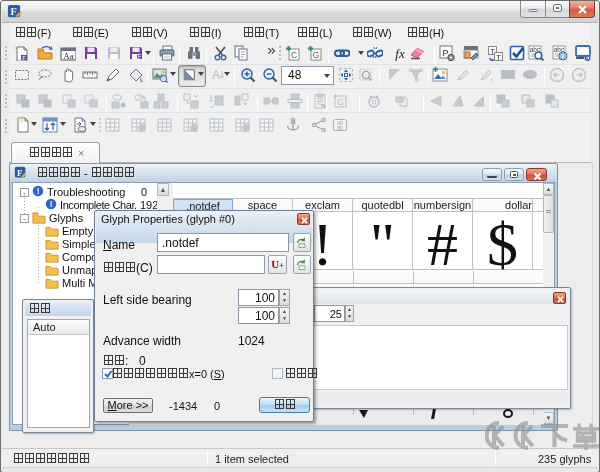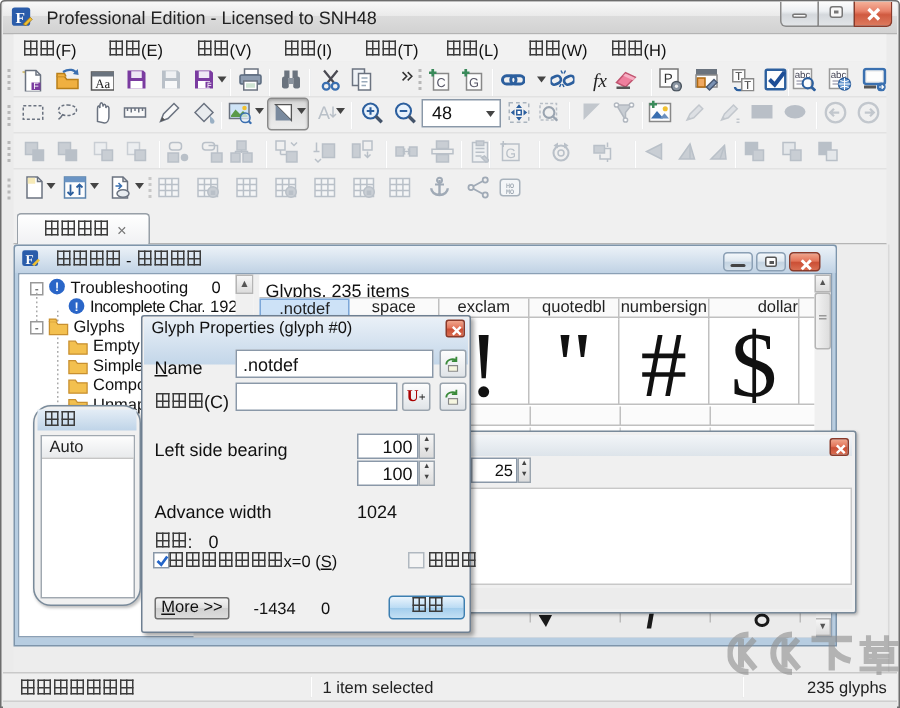--- a/index.html
+++ b/index.html
@@ -15,21 +15,20 @@
 linear-gradient(90deg,#3c3c3c,#3c3c3c) 100% 50%/1px 10px no-repeat}
 </style></head><body>
 <div id="win">
 
 <div style="position:absolute;left:1px;top:0;right:1px;height:22px;background:linear-gradient(#f9f9f9,#eaeaea 45%,#dcdcdc 46%,#d2d2d2);border-radius:3px 3px 0 0;border-bottom:1px solid #b4b4b4"></div>
 <svg class="i" style="left:6px;top:3px;width:15px;height:15px" viewBox="0 0 16 16">
       <rect x="1" y="1" width="13" height="13" rx="2" fill="#2a5caa"></rect>
       <text x="7" y="12" font-size="11" fill="#fff" text-anchor="middle" font-family="Liberation Serif" font-weight="bold">F</text>
       <path d="M9 13l5-5 1.5 1.5L11 14z" fill="#f0c030" stroke="#a07010" stroke-width=".5"></path>
     </svg>
-<div style="position:absolute;left:30px;top:4px;font-size:12px;color:#222">Professional Edition - Licensed to SNH48</div>
 
 <div style="position:absolute;left:519px;top:0;width:26px;height:17px;background:linear-gradient(#fdfdfd,#eceff2 40%,#d4d8dc 55%,#e2e5e8);border:1px solid #8a8a8a;border-top:none;border-radius:0 0 0 4px">
       <div style="position:absolute;left:7px;top:8px;width:10px;height:3px;background:#f8f8f8;border:1px solid #777;border-radius:1.5px"></div>
     </div>
 <div style="position:absolute;left:544px;top:0;width:25px;height:17px;background:linear-gradient(#fdfdfd,#eceff2 40%,#d4d8dc 55%,#e2e5e8);border:1px solid #8a8a8a;border-top:none">
       <div style="position:absolute;left:7px;top:3px;width:9px;height:8px;background:#f8f8f8;border:1px solid #777;border-radius:2px">
         <div style="position:absolute;left:2px;top:2px;width:3px;height:2px;background:#777"></div>
       </div>
     </div>
 <div style="position:absolute;left:568px;top:0;width:26px;height:17px;background:linear-gradient(#f5b29a,#e8826a 40%,#d05a40 55%,#dd7a5e);border:1px solid #8a3a2a;border-top:none;border-radius:0 0 4px 0">
@@ -565,21 +564,20 @@
         <span style="position:absolute;left:49px;top:94px">Multi M</span>
   </div>
 
   <div style="position:absolute;left:148px;top:20px;width:12px;bottom:7px;background:#f0f0f0">
     <div style="position:absolute;left:0;top:0;width:12px;height:13px;background:linear-gradient(#f6f6f6,#dcdcdc);border:1px solid #b5b5b5;font-size:7px;text-align:center;line-height:11px;color:#555">▲</div>
   </div>
 
   <div style="position:absolute;left:160px;top:20px;width:4px;bottom:7px;background:#f0f0f0"></div>
 
   <div style="position:absolute;left:164px;top:20px;right:15px;bottom:7px;background:#fff">
-    <div style="position:absolute;left:4px;top:4px;font-size:12px;color:#111">Glyphs, 235 items</div>
 
     <div style="position:absolute;left:0px;top:15px;right:0;height:14px;font-size:11px;color:#222;border-top:1px solid #c0c0c0;border-bottom:1px solid #c0c0c0;background:#fafafa">
       <div style="position:absolute;left:0px;width:60px;height:14px;background:#cde2f7;border:1px solid #7da7d8;text-align:center">.notdef</div>
       <div style="position:absolute;left:60px;width:60px;height:14px;border-right:1px solid #c0c0c0;text-align:center">space</div>
       <div style="position:absolute;left:120px;width:60px;height:14px;border-right:1px solid #c0c0c0;text-align:center">exclam</div>
       <div style="position:absolute;left:180px;width:60px;height:14px;border-right:1px solid #c0c0c0;text-align:center">quotedbl</div>
       <div style="position:absolute;left:240px;width:60px;height:14px;border-right:1px solid #c0c0c0;text-align:center">numbersign</div>
       <div style="position:absolute;left:300px;width:60px;height:14px;border-right:1px solid #c0c0c0;text-align:right">dollar</div>
     </div>
 
@@ -621,21 +619,21 @@
     <div style="position:absolute;left:224px;top:0;width:1px;height:8px;background:#bbb"></div>
     <div style="position:absolute;left:284px;top:0;width:1px;height:8px;background:#bbb"></div>
     <div style="position:absolute;left:344px;top:0;width:1px;height:8px;background:#bbb"></div>
     <div style="position:absolute;left:404px;top:0;width:1px;height:8px;background:#bbb"></div>
     <div style="position:absolute;left:230px;top:3px;width:9px;height:8px;background:#1a1a1a;clip-path:polygon(0 0,100% 0,55% 100%)"></div>
     <div style="position:absolute;left:303px;top:2px;width:3px;height:10px;background:#1a1a1a;transform:skewX(-10deg)"></div>
     <div style="position:absolute;left:374px;top:2px;width:10px;height:9px;border:2px solid #1a1a1a;border-radius:50%;box-sizing:border-box"></div>
   </div>
 </div>
 
-<div style="position:absolute;left:21px;top:269px;width:72px;height:134px;background:#f0f0f0;border:1px solid #798a9a;border-radius:12px;box-shadow:1px 1px 2px rgba(0,0,0,.25)">
+<div style="position:absolute;left:21px;top:298px;width:72px;height:134px;background:#f0f0f0;border:1px solid #798a9a;border-radius:2px;box-shadow:1px 1px 2px rgba(0,0,0,.25)">
   <div style="position:absolute;left:2px;top:2px;right:2px;height:14px;background:linear-gradient(#e4edf6,#bfd4e8);font-size:11px;color:#111;padding:1px 0 0 4px"><b class="cj"></b><b class="cj"></b></div>
   <div style="position:absolute;left:4px;top:19px;right:3px;bottom:4px;background:#fff;border:1px solid #a0a8b0">
     <div style="position:absolute;left:0;top:0;right:0;height:15px;background:linear-gradient(#fdfdfd,#e8eaec);border-bottom:1px solid #c5c5c5;font-size:11px;color:#222;padding:1px 0 0 5px">Auto</div>
   </div>
 </div>
 
 <div style="position:absolute;left:300px;top:286px;width:270px;height:122px;background:#f0f0f0;border:1px solid #798a9a;border-radius:2px;box-shadow:1px 1px 2px rgba(0,0,0,.25)">
   <div style="position:absolute;left:2px;top:2px;right:2px;height:14px;background:linear-gradient(#f2f5f8,#dde4ea)"></div>
   <div style="position:absolute;right:4px;top:4px;width:13px;height:12px;background:linear-gradient(#f0a58c,#e3755a 45%,#cb4f35 55%,#d96e52);border:1px solid #8a3a2a;border-radius:2px">
         <svg style="position:absolute;left:3px;top:2.5px;width:7px;height:7px" viewBox="0 0 8 8">

